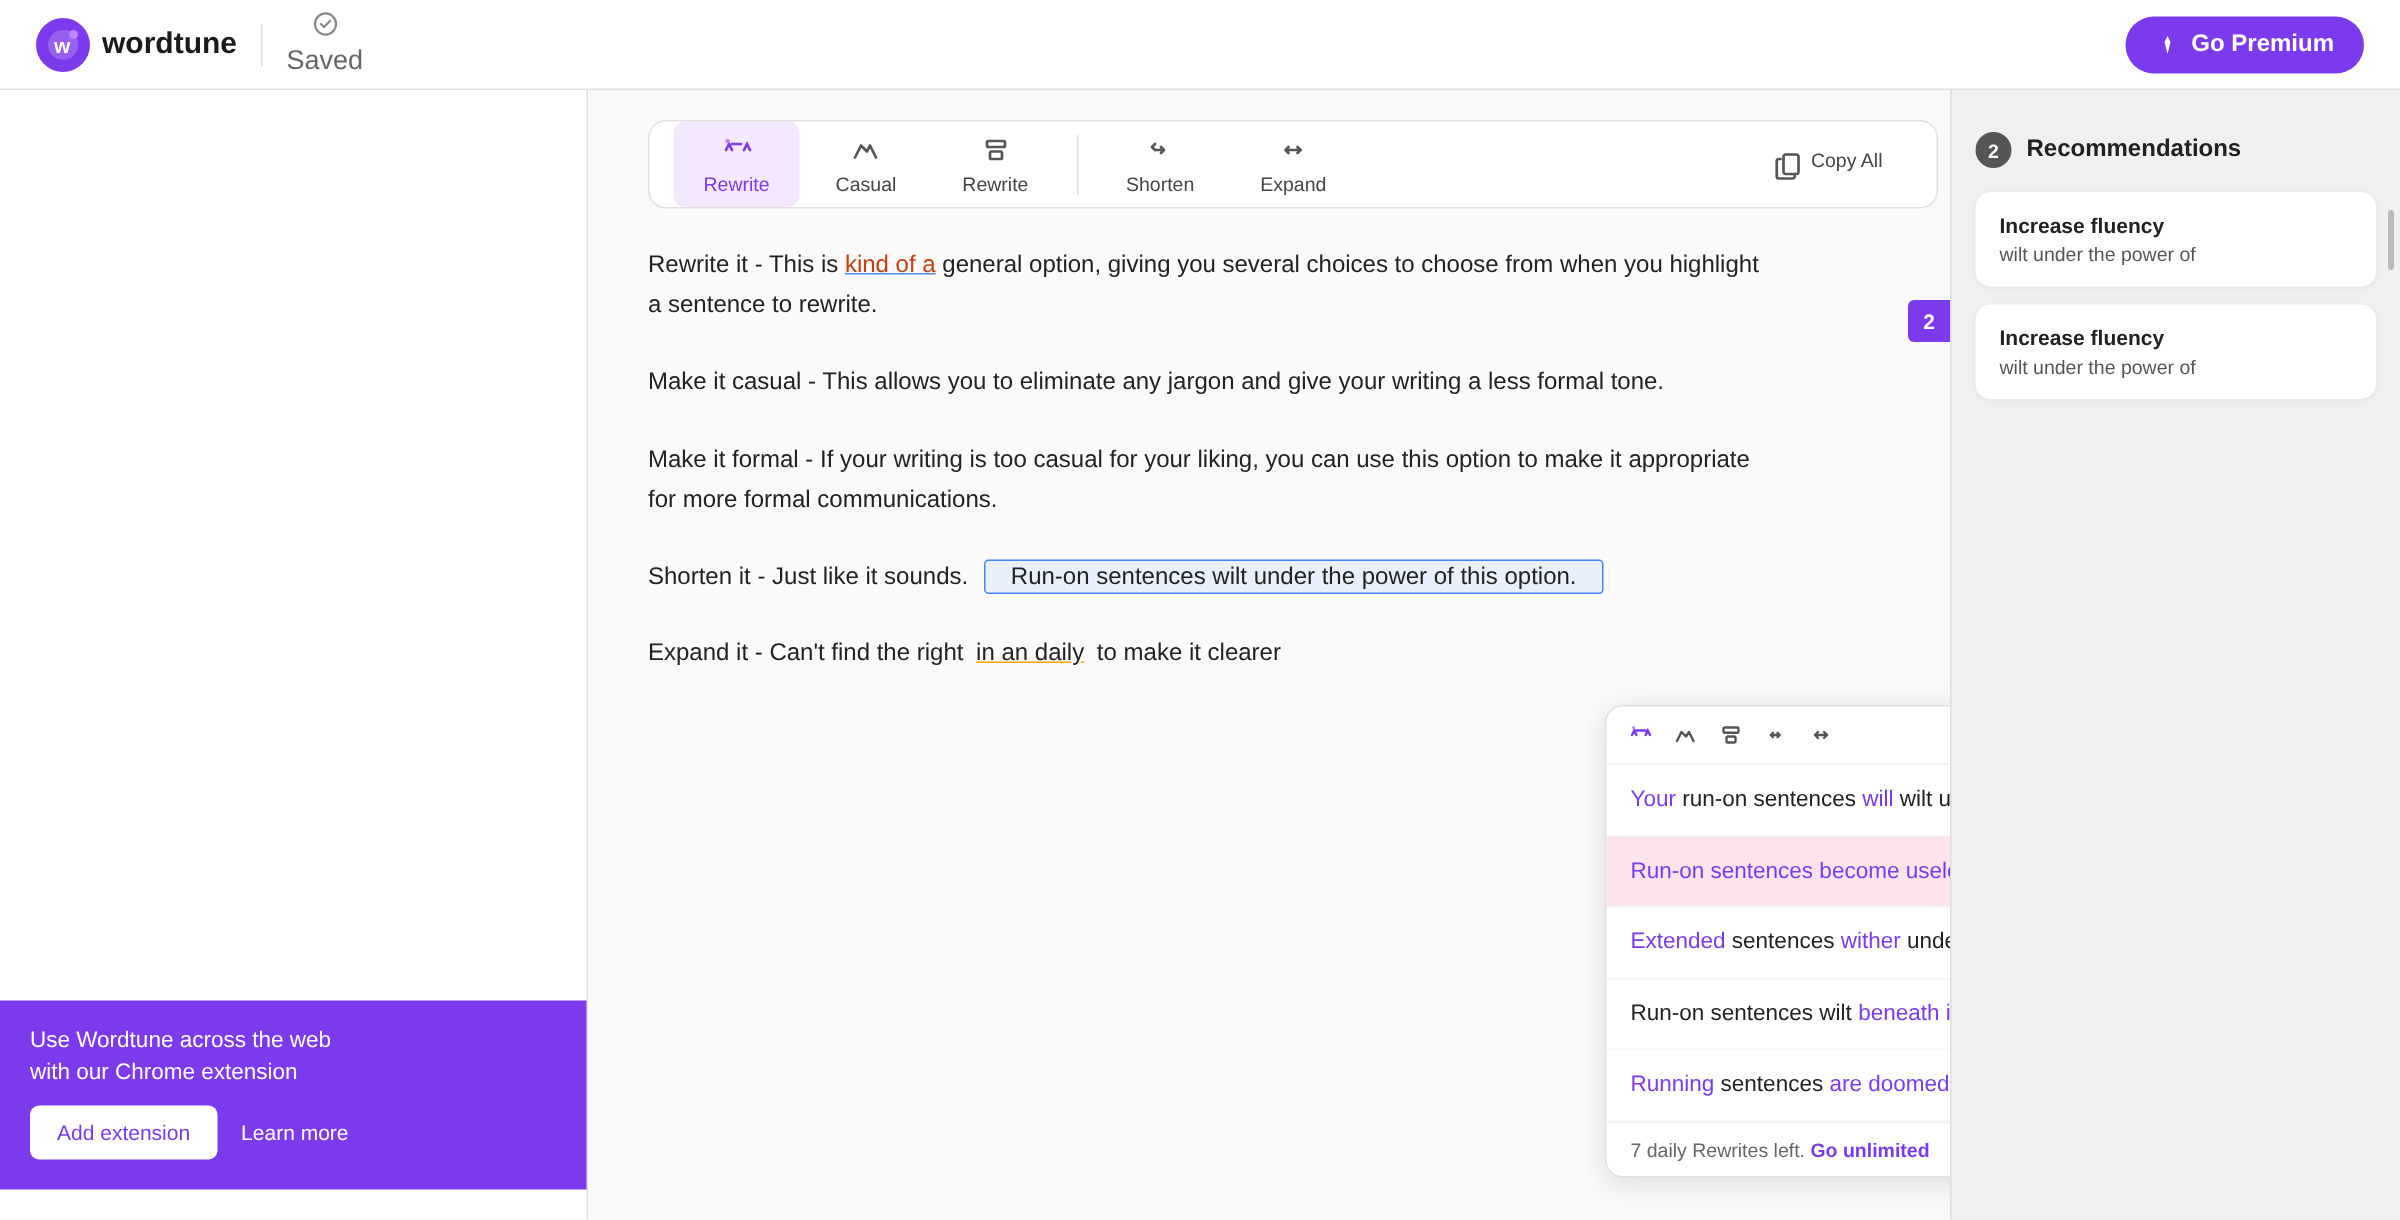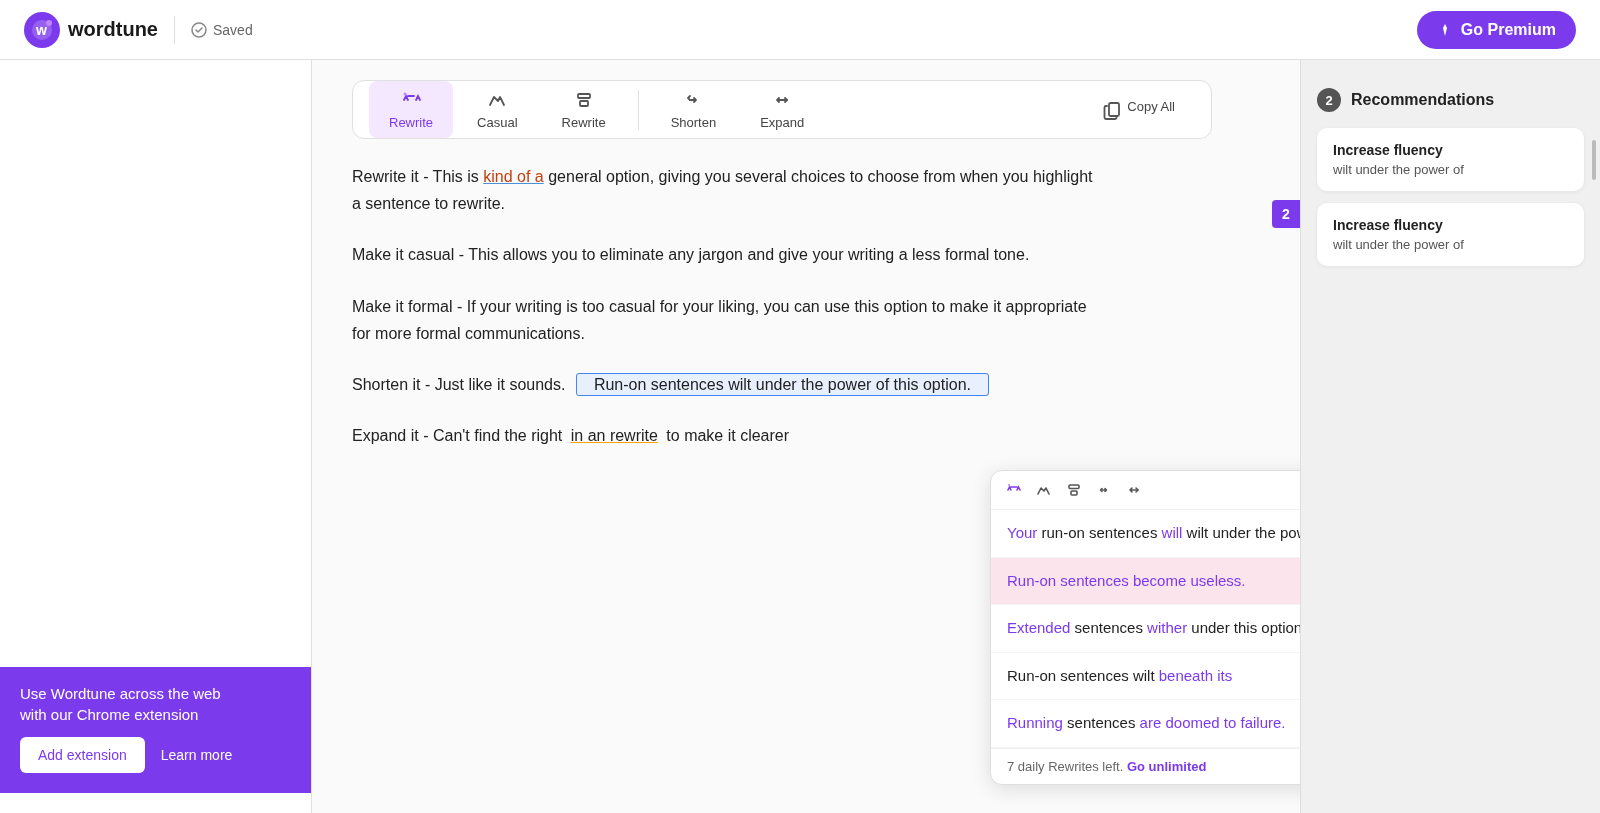--- a/index.html
+++ b/index.html
@@ -13,34 +13,34 @@
     }
     .header-left { display: flex; align-items: center; gap: 16px; }
     .logo { display: flex; align-items: center; gap: 8px; }
     .logo-icon {
       width: 36px; height: 36px; background: #7c3aed; border-radius: 50%;
       display: flex; align-items: center; justify-content: center;
       color: white; font-size: 18px; font-weight: bold;
     }
     .logo-text { color: #1a1a1a; font-size: 20px; font-weight: 700; }
     .divider-v { width: 1px; height: 28px; background: #ddd; }
-    .saved-badge { display: flex; align-items: center; gap: 6px; color: #666; font-size: 14px; }
+    .saved-badge { display: flex; align-items: center; gap: 6px; color: #666; font-size: 18px; flex-direction: column; }
     .saved-badge svg { color: #888; }
     .premium-btn {
       background: #7c3aed; color: white; border: none; border-radius: 24px;
       padding: 10px 20px; font-size: 16px; font-weight: 600; cursor: pointer;
       display: flex; align-items: center; gap: 8px;
     }
 
     
     .main { display: flex; height: calc(813px - 60px); }
 
     
     .left-sidebar {
-      width: 312px; background: white; padding: 20px 0; border-right: 1px solid #e0e0e0;
+      width: 392px; background: white; padding: 20px 0; border-right: 1px solid #e0e0e0;
       display: flex; flex-direction: column; justify-content: space-between;
     }
     .chrome-banner {
       background: #7c3aed; margin: 0; padding: 16px 20px 20px;
       position: relative; bottom: 0;
     }
     .chrome-banner-text { color: white; font-size: 15px; line-height: 1.4; margin-bottom: 12px; }
     .chrome-buttons { display: flex; align-items: center; gap: 16px; }
     .add-ext-btn {
       background: white; color: #7c3aed; border: none; border-radius: 6px;
@@ -235,21 +235,21 @@
         Rewrite it - This is <span style="text-decoration: underline; text-decoration-color: #4a90d9; color: #c2410c;">kind of a</span> general option, giving you several choices to choose from when you highlight a sentence to rewrite.
       </p>
       <p>Make it casual - This allows you to eliminate any jargon and give your writing a less formal tone.</p>
       <p>Make it formal - If your writing is too casual for your liking, you can use this option to make it appropriate for more formal communications.</p>
       <p>
         <span>Shorten it - Just like it sounds.</span>
         <span class="highlight-blue" style="margin-left:6px; padding: 2px 17px; border-radius:3px;">Run-on sentences wilt under the power of this option.</span>
       </p>
       <p>
         <span>Expand it - Can't find the right</span>
-        <span class="underline-orange" style="margin: 0 4px; text-decoration: underline; text-decoration-color: orange;">in an rewrite</span>
+        <span class="underline-orange" style="margin: 0 4px; text-decoration: underline; text-decoration-color: orange;">in an daily</span>
         <span>to make it clearer</span>
       </p>
     </div>
 
     <div class="inline-popup">
 
       <div class="inline-toolbar">
         <span class="inline-toolbar-icon">
           <svg width="18" height="18" viewBox="0 0 18 18" fill="none">
             <path d="M3 9l1.5-3 1.5 3M12 9l1.5-3 1.5 3M6 6h6" stroke="#7c3aed" stroke-width="1.6" stroke-linecap="round"></path>

